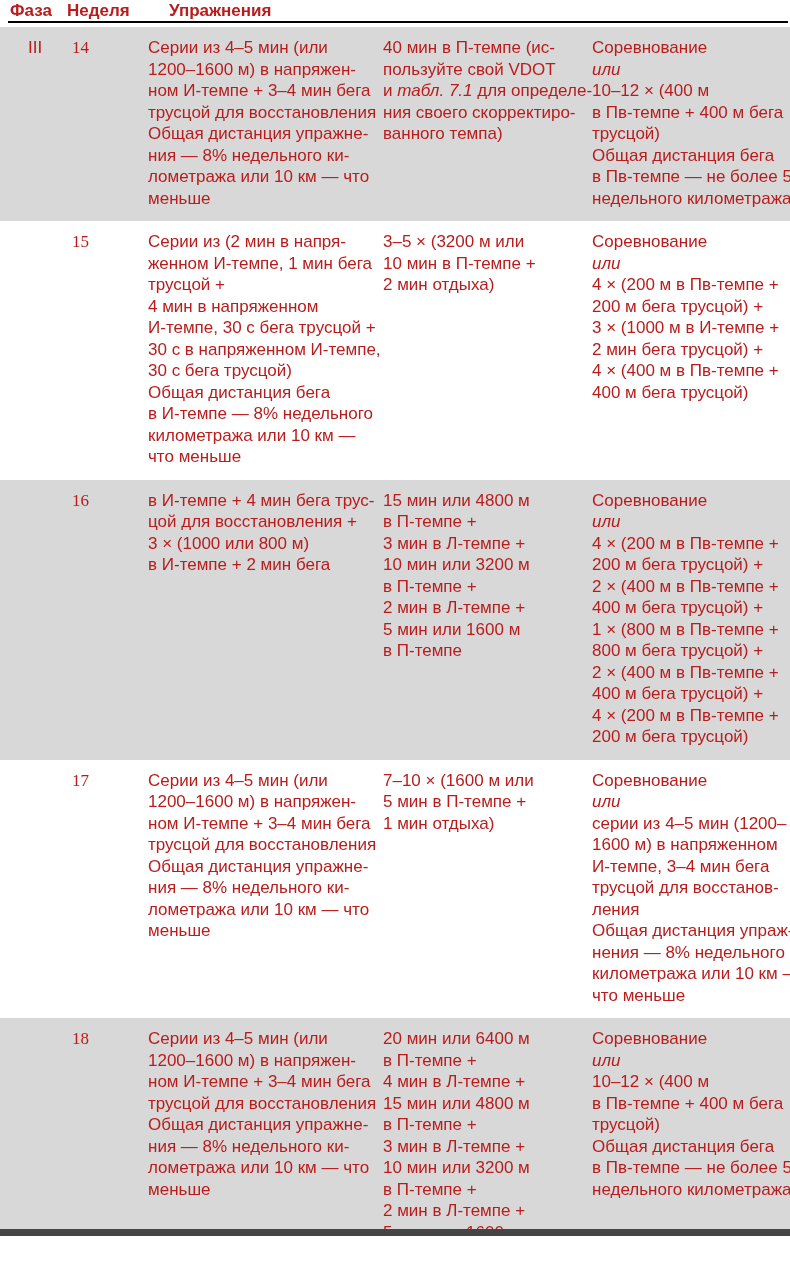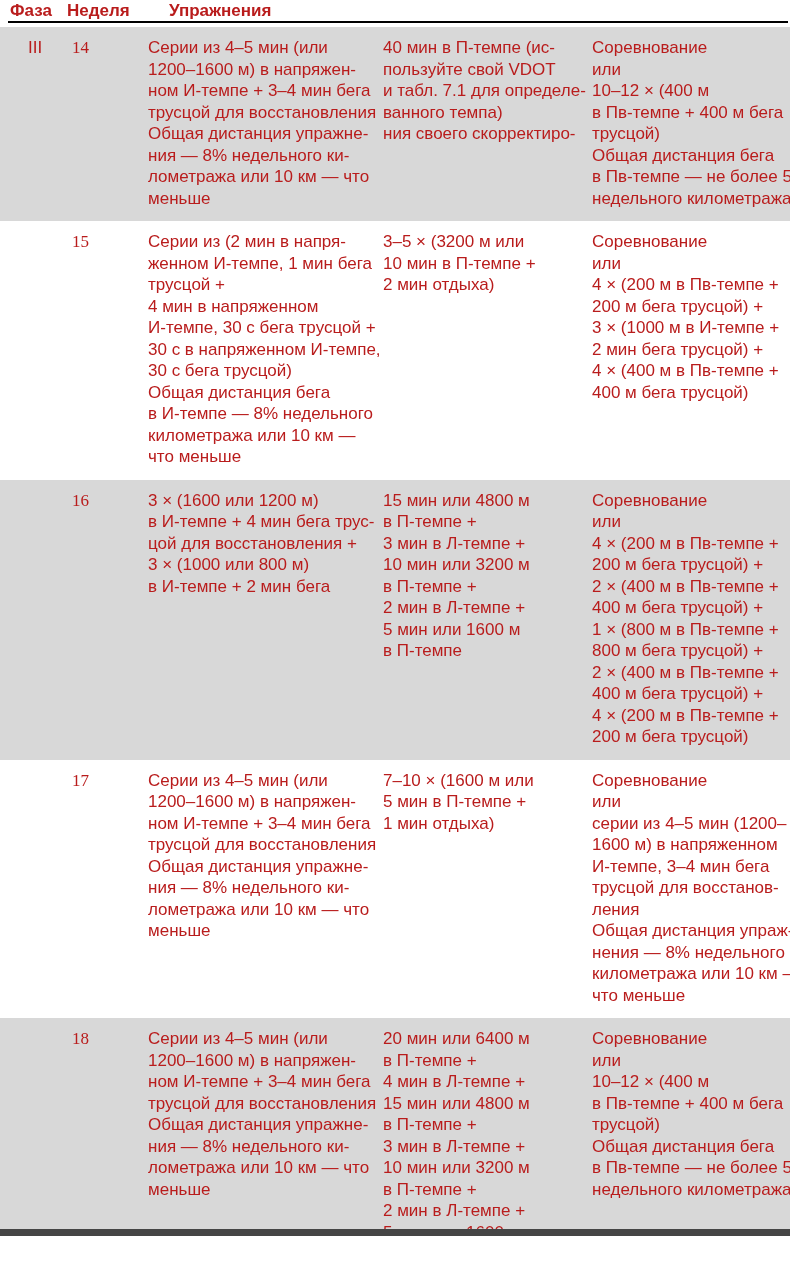--- a/index.html
+++ b/index.html
@@ -34,21 +34,21 @@
     display:grid;
     grid-template-columns:67px 81px 235px 209px 1fr;
     padding:10px 0 12px 0;
   }
   .tbody .row:nth-child(odd){background:#d8d8d8;}
   .cell{font-size:17px;line-height:21.5px;}
   .phase-cell{padding-left:28px;}
   .week-cell{padding-left:5px;font-family:Liberation Serif, serif;}
   .ex-cell{padding-right:10px;}
   .ln{white-space:nowrap;}
-  .it{}
+  .it{font-style:italic;}
   .bottom-bar{
     position:absolute;left:0;bottom:0;width:790px;height:7px;
     background:#454545;
   }
 </style>
 </head>
 <body>
 
 <div class="page">
 
@@ -71,22 +71,22 @@
           <div class="ln"><span>трусцой для восстановления</span></div>
           <div class="ln"><span>Общая дистанция упражне-</span></div>
           <div class="ln"><span>ния — 8% недельного ки-</span></div>
           <div class="ln"><span>лометража или 10 км — что</span></div>
           <div class="ln"><span>меньше</span></div>
         </div>
         <div class="cell ex-cell">
           <div class="ln"><span>40 мин в П-темпе (ис-</span></div>
           <div class="ln"><span>пользуйте свой VDOT</span></div>
           <div class="ln"><span>и </span><span class="it">табл. 7.1</span><span> для определе-</span></div>
+          <div class="ln"><span>ния своего скорректиро-</span></div>
           <div class="ln"><span>ванного темпа)</span></div>
-          <div class="ln"><span>ния своего скорректиро-</span></div>
         </div>
         <div class="cell ex-cell">
           <div class="ln"><span>Соревнование</span></div>
           <div class="ln"><span class="it">или</span></div>
           <div class="ln"><span>10–12 × (400 м</span></div>
           <div class="ln"><span>в Пв-темпе + 400 м бега</span></div>
           <div class="ln"><span>трусцой)</span></div>
           <div class="ln"><span>Общая дистанция бега</span></div>
           <div class="ln"><span>в Пв-темпе — не более 5%</span></div>
           <div class="ln"><span>недельного километража</span></div>
@@ -121,21 +121,20 @@
           <div class="ln"><span>3 × (1000 м в И-темпе +</span></div>
           <div class="ln"><span>2 мин бега трусцой) +</span></div>
           <div class="ln"><span>4 × (400 м в Пв-темпе +</span></div>
           <div class="ln"><span>400 м бега трусцой)</span></div>
         </div>
       </div>
       <div class="row">
         <div class="cell phase-cell"></div>
         <div class="cell week-cell">16</div>
         <div class="cell ex-cell">
-          <div class="ln"><span>3 × (1600 или 1200 м)</span></div>
           <div class="ln"><span>в И-темпе + 4 мин бега трус-</span></div>
           <div class="ln"><span>цой для восстановления +</span></div>
           <div class="ln"><span>3 × (1000 или 800 м)</span></div>
           <div class="ln"><span>в И-темпе + 2 мин бега</span></div>
         </div>
         <div class="cell ex-cell">
           <div class="ln"><span>15 мин или 4800 м</span></div>
           <div class="ln"><span>в П-темпе +</span></div>
           <div class="ln"><span>3 мин в Л-темпе +</span></div>
           <div class="ln"><span>10 мин или 3200 м</span></div>

